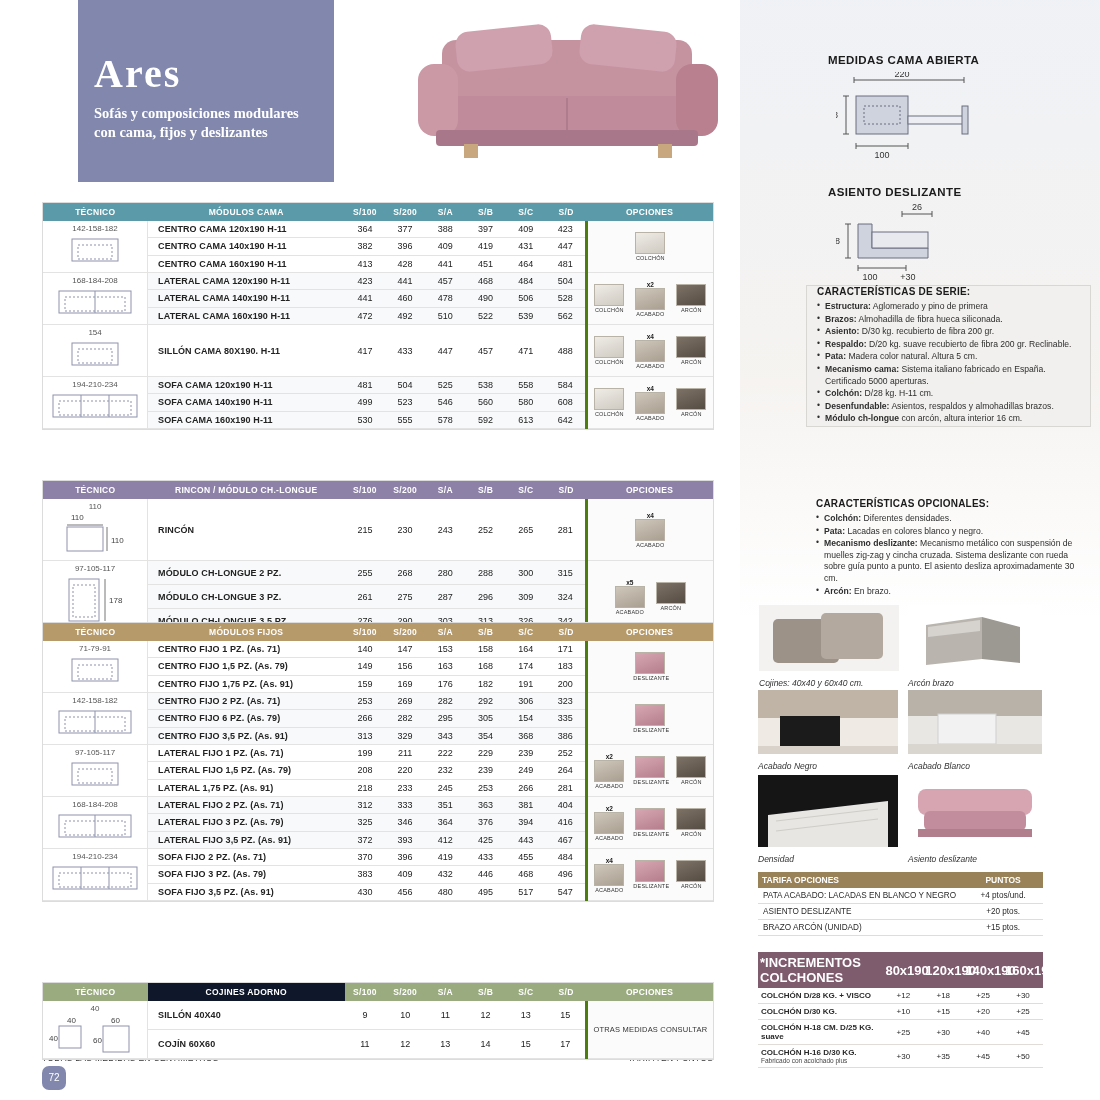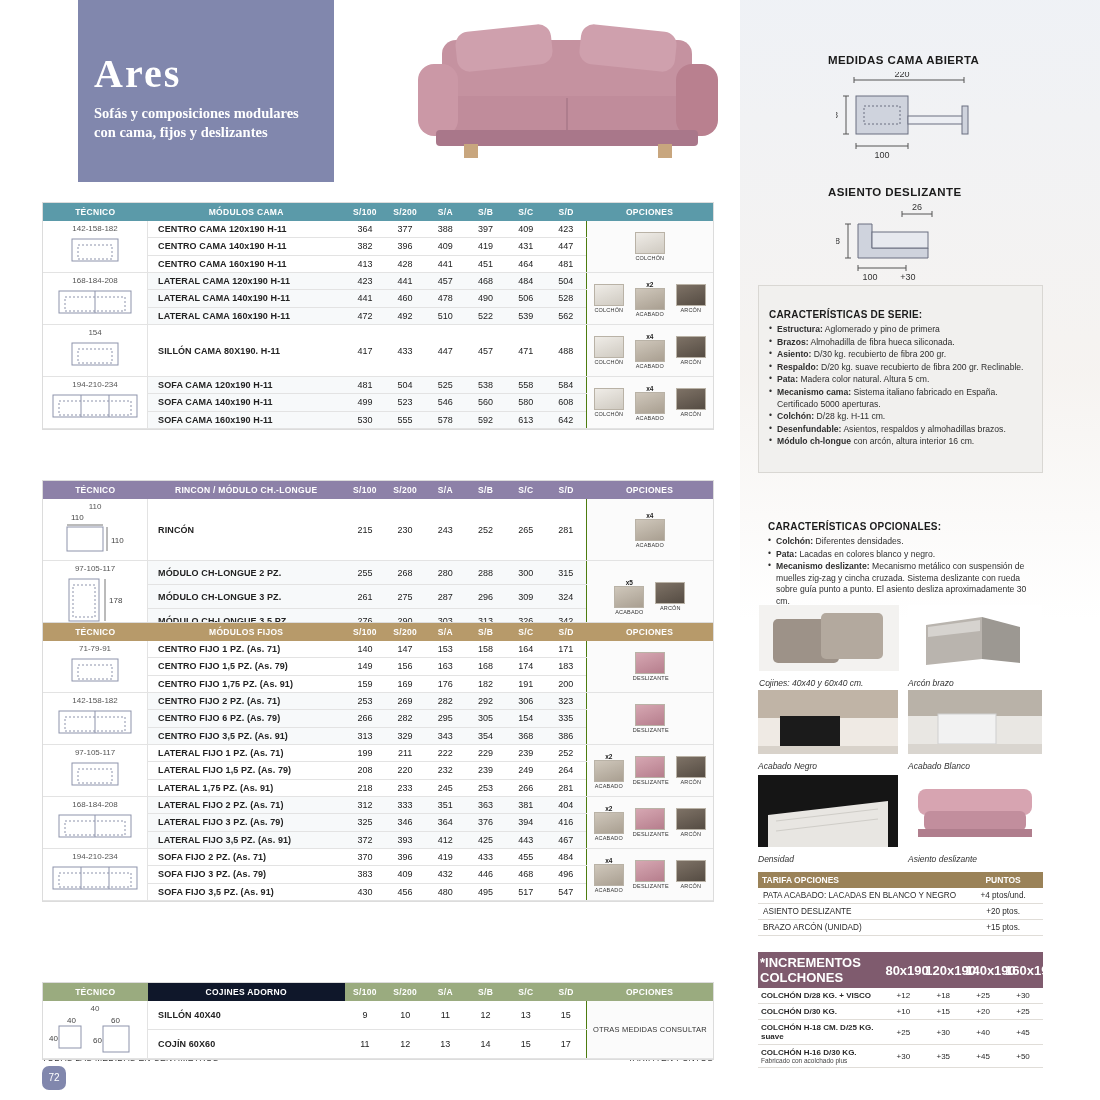--- a/index.html
+++ b/index.html
@@ -56,37 +56,38 @@
   .grp-name { width:196px; }
   .col-p { width:40px; }
   .col-opt { width:126px; }
 
   .sec { position:absolute; border:1px solid #dcdcdc; background:#fff; }
 
   .rowband-a { background:#ffffff; }
   .rowband-b { background:#f7f9fa; }
   .tech-cell { background:#ffffff; border-right:1px solid #e3e3e3; font-size:8px; color:#444; vertical-align:middle;}
   .tech-lbl { font-size:8px; color:#555; }
-  .opt-cell { border-left:1px solid #4d7c0f; background:#fbfbfb; vertical-align:middle;}
+  .opt-cell { border-left:3px solid #4d7c0f; background:#fbfbfb; vertical-align:middle;}
   .opt-wrap { display:flex; align-items:center; justify-content:center; gap:7px; }
   .opt-item { text-align:center; width:34px; }
   .opt-ico {
     width:30px; height:22px; border:1px solid #b9b2a6; margin:0 auto 1px auto;
     background:linear-gradient(160deg,#cfc7bb,#a99f91);
   }
   .opt-ico.dark { background:linear-gradient(160deg,#7e7266,#554c43); }
   .opt-ico.light { background:linear-gradient(160deg,#efece7,#cfcac1); }
   .opt-ico.pink { background:linear-gradient(160deg,#d6a7b2,#b67e8d); }
   .opt-txt { font-size:5.5px; letter-spacing:.2px; color:#333; }
   .opt-x { font-size:6.5px; color:#222; font-weight:bold; }
 
   
   .car-box {
     position:absolute; background:#f1f0ee; border:1px solid #d9d7d3;
-    padding:23px 10px;
+    padding:0 10px;
+    margin-left:48px;
   }
   .car-h { font-size:10px; font-weight:bold; letter-spacing:.2px; margin-bottom:4px; color:#1b1b1b;}
   .car-li { font-size:8.6px; line-height:11.6px; color:#2e2e2e; margin:0 0 1px 0; padding-left:8px; position:relative;}
   .car-li:before { content:"•"; position:absolute; left:0; top:-1px; }
   .car-li b { font-weight:bold; }
 
   
   .ph { position:absolute; }
   .ph-cap { font-size:8.5px; font-style:italic; color:#333; margin-top:3px; }
 

